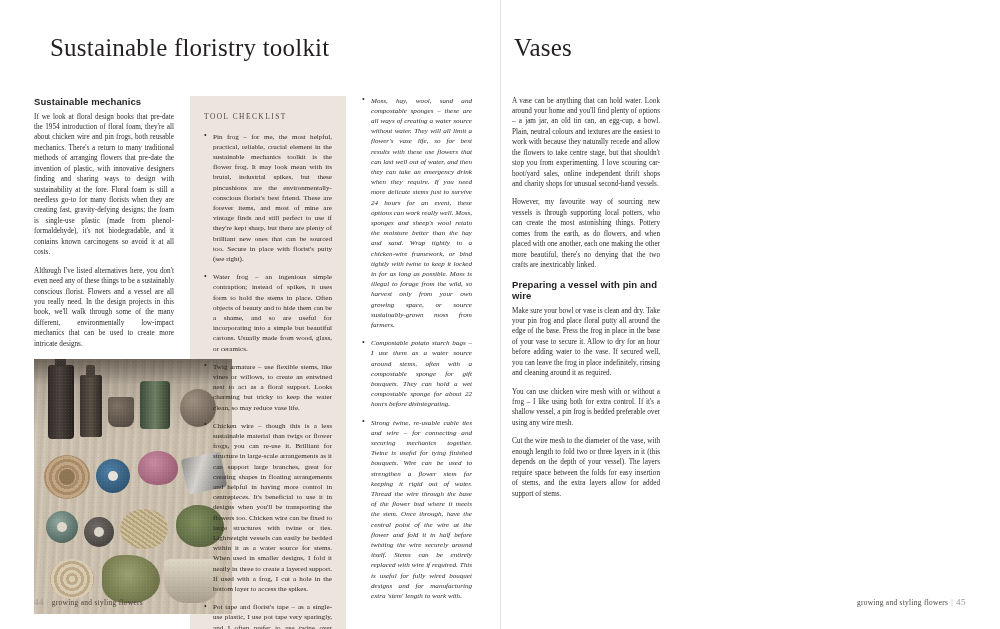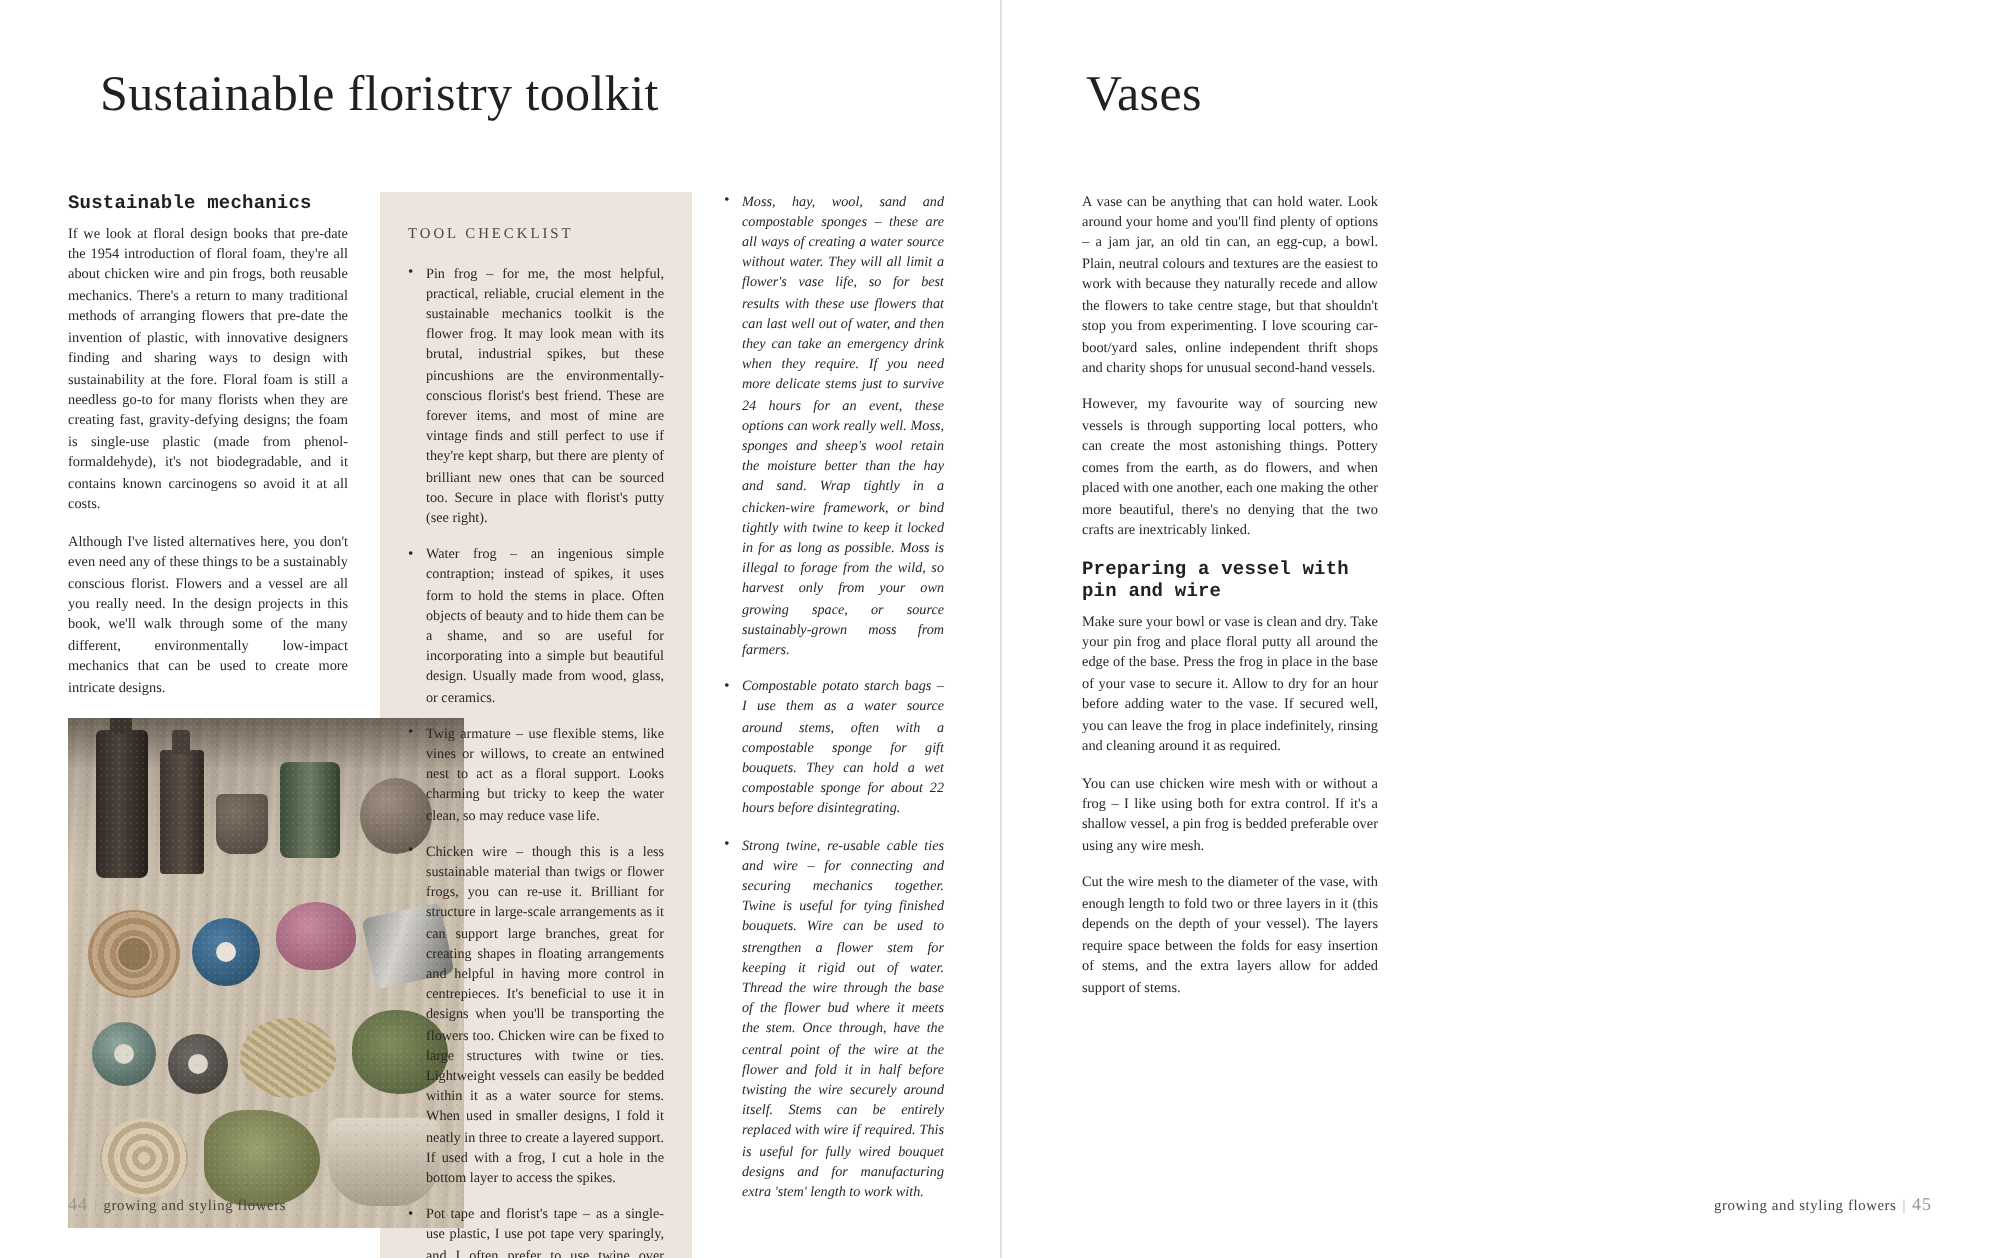--- a/index.html
+++ b/index.html
@@ -25,21 +25,21 @@
     position: relative;
     height: 629px;
     padding: 0;
   }
   .page-left {
     width: 500px;
     padding: 34px 28px 0 34px;
   }
   .page-right {
     width: 500px;
-    padding: 34px 34px 0 41px;
+    padding: 34px 34px 0 12px;
   }
 
   
   .chapter-title {
     font-family: "Liberation Serif", serif;
     font-weight: normal;
     font-size: 25px;
     line-height: 1.1;
     letter-spacing: 0.2px;
     color: #231f20;
@@ -54,21 +54,21 @@
   .cols {
     display: flex;
     gap: 16px;
   }
   .col {
     width: 140px;
   }
   .col-wide { width: 148px; }
 
   h3.sub {
-    font-family: Liberation Mono, monospace;
+    font-family: Liberation Sans, sans-serif;
     font-size: 9.5px;
     font-weight: bold;
     margin: 0 0 5px 0;
     letter-spacing: 0.1px;
     color: #231f20;
   }
   p.body {
     font-size: 7.2px;
     line-height: 1.45;
     margin: 0 0 8px 0;
@@ -248,21 +248,21 @@
           <div class="ph bowl"></div>
           <div class="grain"></div>
         </div>
       </div>
 
       <div>
         <div class="checklist">
           <h4>TOOL CHECKLIST</h4>
           <ul class="bullets">
             <li>Pin frog – for me, the most helpful, practical, reliable, crucial element in the sustainable mechanics toolkit is the flower frog. It may look mean with its brutal, industrial spikes, but these pincushions are the environmentally-conscious florist's best friend. These are forever items, and most of mine are vintage finds and still perfect to use if they're kept sharp, but there are plenty of brilliant new ones that can be sourced too. Secure in place with florist's putty (see right).</li>
-            <li>Water frog – an ingenious simple contraption; instead of spikes, it uses form to hold the stems in place. Often objects of beauty and to hide them can be a shame, and so are useful for incorporating into a simple but beautiful design. Usually made from wood, glass, or ceramics.</li>
+            <li>Water frog – an ingenious simple contraption; instead of spikes, it uses form to hold the stems in place. Often objects of beauty and to hide them can be a shame, and so are useful for incorporating into a simple but beautiful cartons. Usually made from wood, glass, or ceramics.</li>
             <li>Twig armature – use flexible stems, like vines or willows, to create an entwined nest to act as a floral support. Looks charming but tricky to keep the water clean, so may reduce vase life.</li>
             <li>Chicken wire – though this is a less sustainable material than twigs or flower frogs, you can re-use it. Brilliant for structure in large-scale arrangements as it can support large branches, great for creating shapes in floating arrangements and helpful in having more control in centrepieces. It's beneficial to use it in designs when you'll be transporting the flowers too. Chicken wire can be fixed to large structures with twine or ties. Lightweight vessels can easily be bedded within it as a water source for stems. When used in smaller designs, I fold it neatly in three to create a layered support. If used with a frog, I cut a hole in the bottom layer to access the spikes.</li>
             <li>Pot tape and florist's tape – as a single-use plastic, I use pot tape very sparingly, and I often prefer to use twine over florist's tape. Florist's tape becomes tacky when stretched and exposed to the heat of your fingertips. It's used to tape individual stems to help them retain moisture, and for taping bouquets into place instead of using twine (a ribbon can sit better on top of tape than twine).</li>
           </ul>
         </div>
       </div>
 
       <div class="col">
         <ul class="bullets bullets-plain">
           <li>Moss, hay, wool, sand and compostable sponges – these are all ways of creating a water source without water. They will all limit a flower's vase life, so for best results with these use flowers that can last well out of water, and then they can take an emergency drink when they require. If you need more delicate stems just to survive 24 hours for an event, these options can work really well. Moss, sponges and sheep's wool retain the moisture better than the hay and sand. Wrap tightly in a chicken-wire framework, or bind tightly with twine to keep it locked in for as long as possible. Moss is illegal to forage from the wild, so harvest only from your own growing space, or source sustainably-grown moss from farmers.</li>

